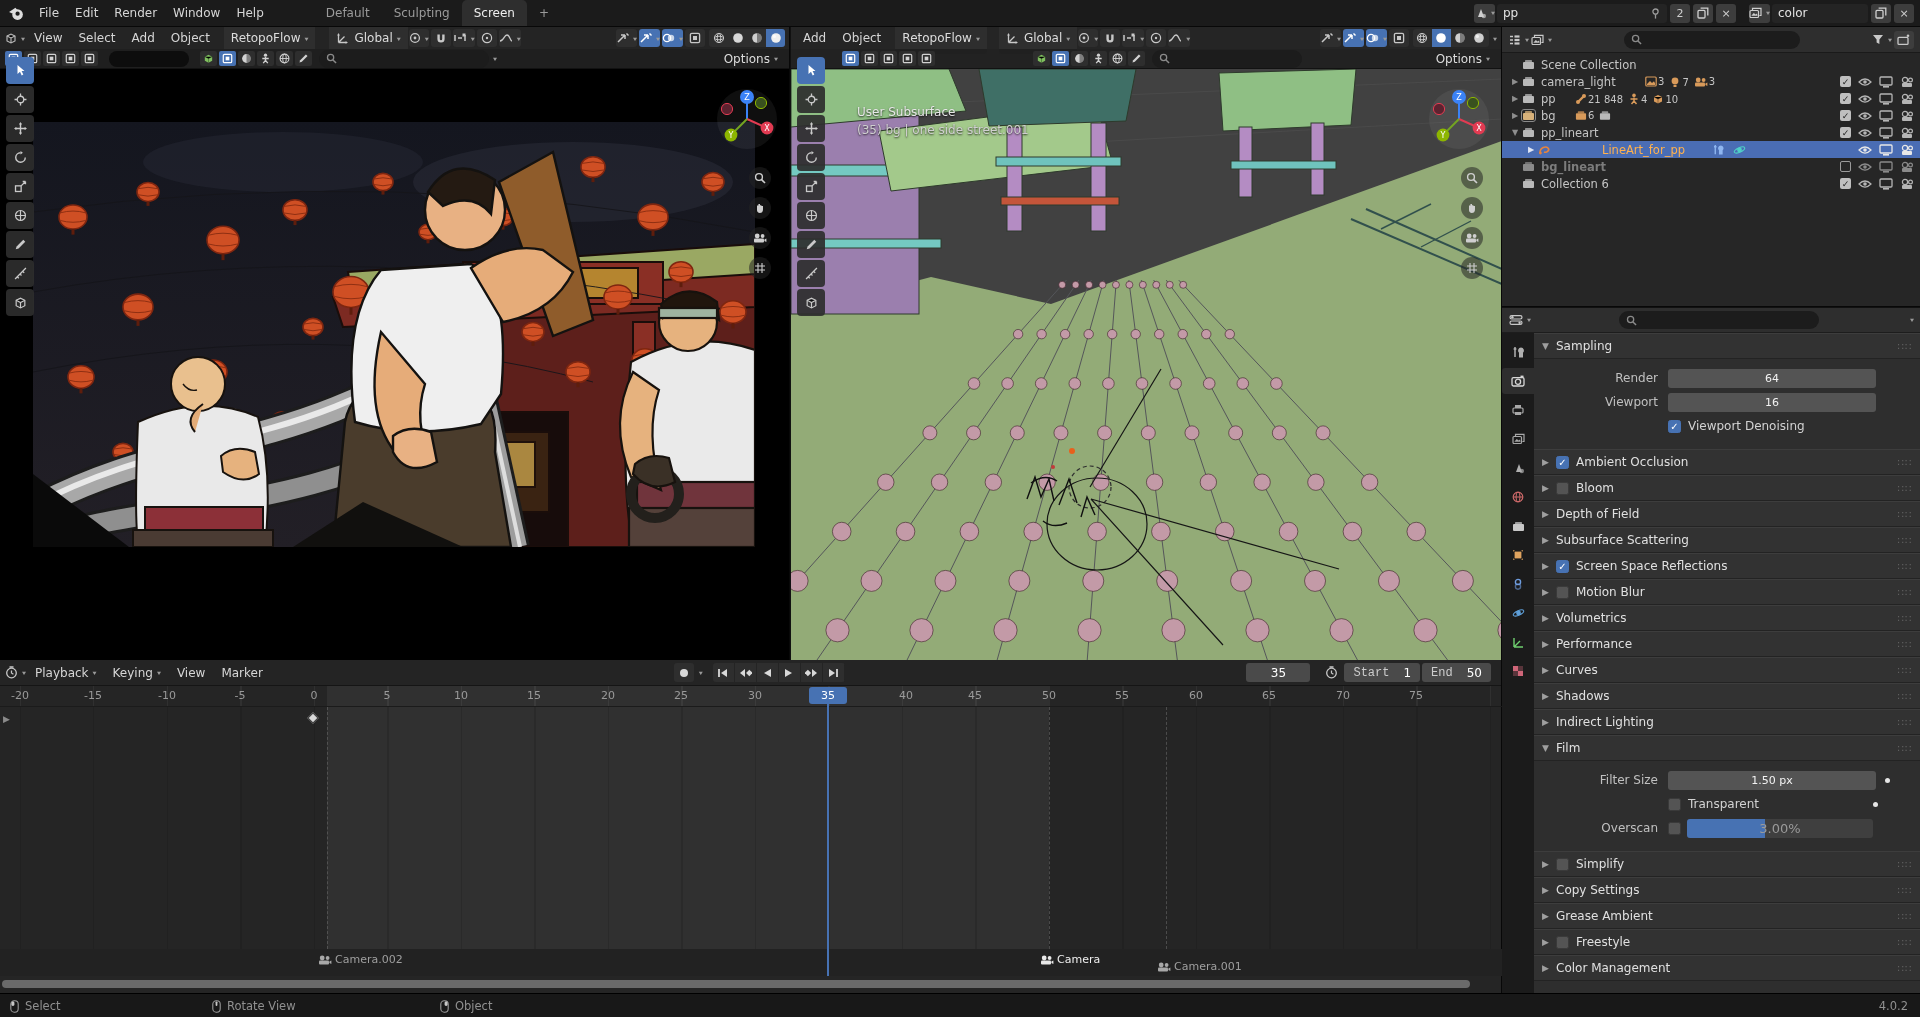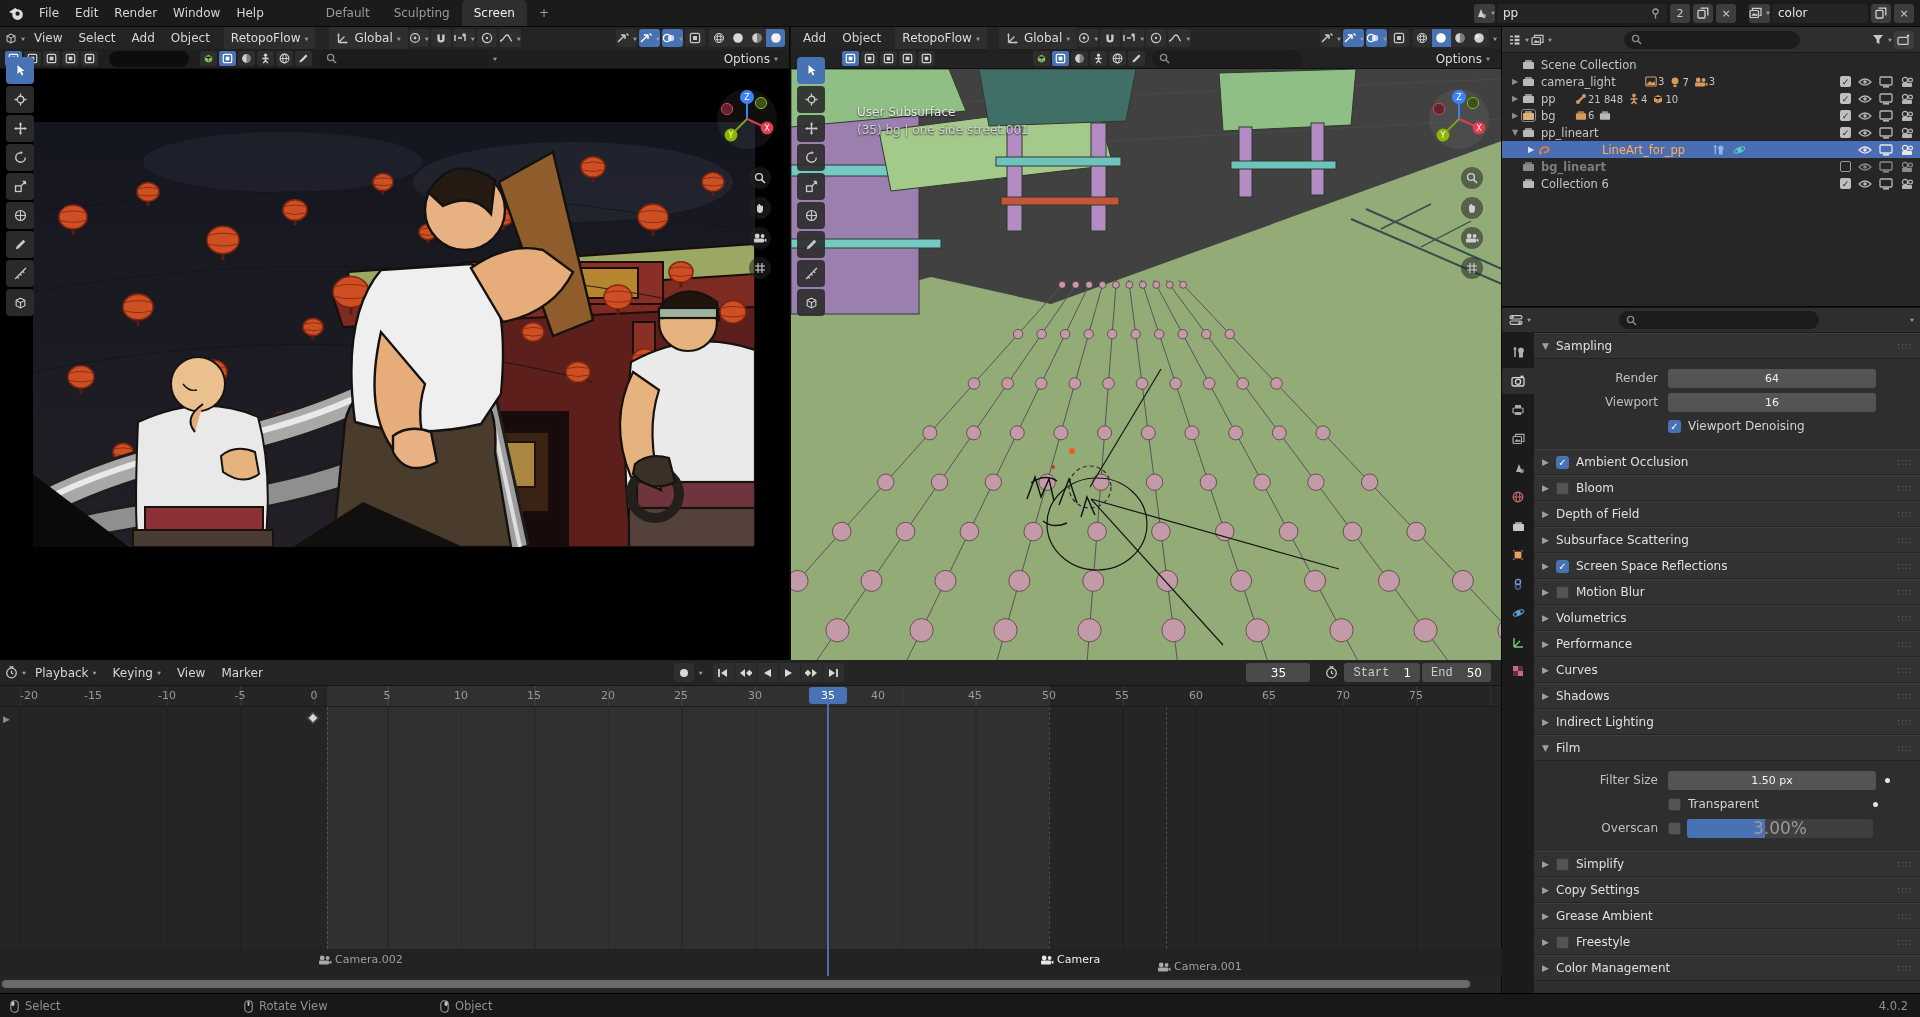--- a/index.html
+++ b/index.html
@@ -1676,21 +1676,21 @@
         <span class="prop-label"></span>
         <span class="checkbox"></span>
         <span style="margin-left:7px; width:176px">Transparent</span>
         <span class="deco-dot"></span>
       </div>
       <div class="prop-row">
         <span class="prop-label">Overscan</span>
         <span class="checkbox"></span>
         <div style="margin-left:6px; width:186px; height:19px; border-radius:3px; background:#3f3f3f; position:relative; overflow:hidden">
           <div style="position:absolute; left:0; top:0; bottom:0; width:42%; background:#4772b3"></div>
-          <div style="position:absolute; inset:0; display:flex; align-items:center; justify-content:center; color:#9a9a9a; font-size:17px">
+          <div style="position:absolute; inset:0; display:flex; align-items:center; justify-content:center; color:#9a9a9a; font-size:13px">
               <span>3.00%</span>
             </div>
         </div>
       </div>
     </div>
 
     <div class="panel-hd">
         <span class="tri">▶</span>
         <span class="checkbox" style="margin-right:7px"></span>
         <span>Simplify</span>
@@ -1803,33 +1803,33 @@
     <div class="se-field">
         <span class="lab">End</span>
         <span class="v">50</span>
       </div>
     <div style="width:6px"></div>
   </div>
 
   <div class="tl-body">
     <div class="range-band"></div>
     <div class="tl-ruler">
-      <span class="tick-label" style="left:29px">-20</span>
+      <span class="tick-label" style="left:20px">-20</span>
       <span class="tick-label" style="left:93px">-15</span>
       <span class="tick-label" style="left:167px">-10</span>
       <span class="tick-label" style="left:240px">-5</span>
       <span class="tick-label" style="left:314px">0</span>
       <span class="tick-label" style="left:387px">5</span>
       <span class="tick-label" style="left:461px">10</span>
       <span class="tick-label" style="left:534px">15</span>
       <span class="tick-label" style="left:608px">20</span>
       <span class="tick-label" style="left:681px">25</span>
       <span class="tick-label" style="left:755px">30</span>
       <span class="tick-label" style="left:828px">35</span>
-      <span class="tick-label" style="left:878px">40</span>
+      <span class="tick-label" style="left:906px">40</span>
       <span class="tick-label" style="left:975px">45</span>
       <span class="tick-label" style="left:1049px">50</span>
       <span class="tick-label" style="left:1122px">55</span>
       <span class="tick-label" style="left:1196px">60</span>
       <span class="tick-label" style="left:1269px">65</span>
       <span class="tick-label" style="left:1343px">70</span>
       <span class="tick-label" style="left:1416px">75</span>
     </div>
     <div class="tl-tracks"></div>
     <div class="dash-line" style="left:327px"></div>
@@ -1865,21 +1865,21 @@
 </div>
 
 <div id="statusbar" class="abs">
   <div class="sb-item" style="left:10px">
     <svg width="9" height="13" color="#9a9a9a">
         <use href="#s-mouse"></use>
         <rect x="1.4" y="1.4" width="3" height="4.6" rx="1.4" fill="#c8c8c8"></rect>
       </svg>
     <span>Select</span>
   </div>
-  <div class="sb-item" style="left:244px">
+  <div class="sb-item" style="left:212px">
     <svg width="9" height="13" color="#9a9a9a">
         <use href="#s-mouse"></use>
         <rect x="3.6" y="1.4" width="1.8" height="4.6" rx="0.9" fill="#c8c8c8"></rect>
       </svg>
     <span>Rotate View</span>
   </div>
   <div class="sb-item" style="left:440px">
     <svg width="9" height="13" color="#9a9a9a">
         <use href="#s-mouse"></use>
         <rect x="4.6" y="1.4" width="3" height="4.6" rx="1.4" fill="#c8c8c8"></rect>

